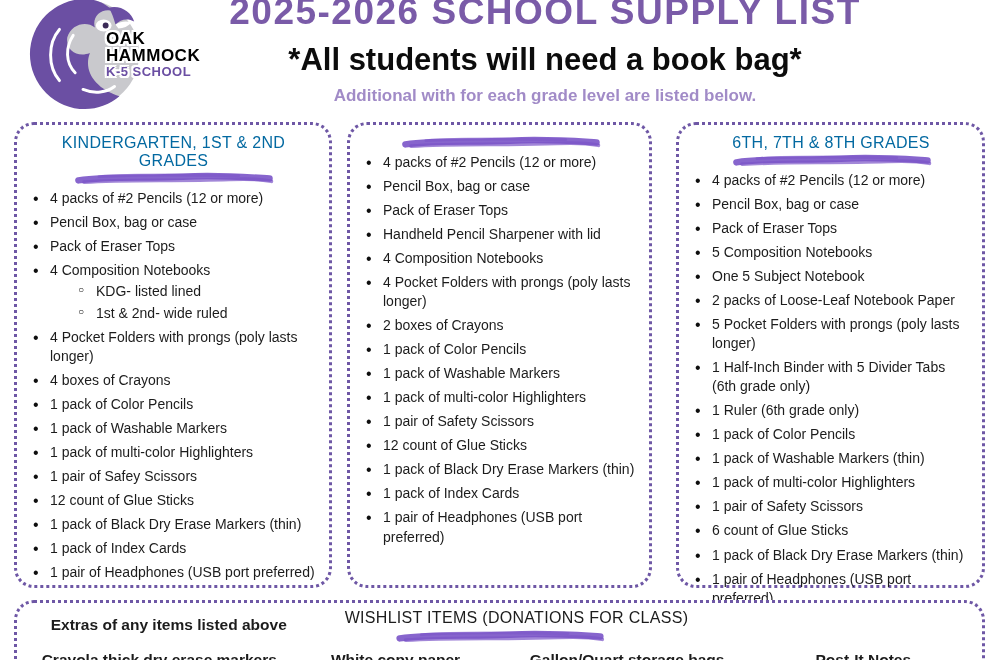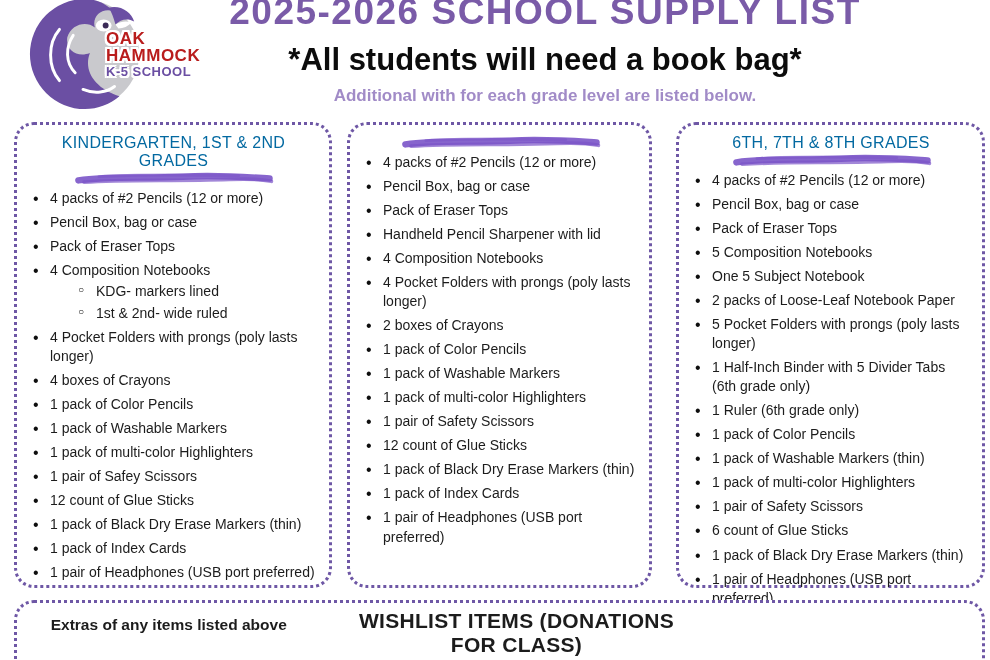--- a/index.html
+++ b/index.html
@@ -15,21 +15,21 @@
   html,body{background:#ffffff;}
   body{font-family:"Liberation Sans",sans-serif;color:var(--ink);}
   .page{position:relative;width:990px;height:660px;overflow:hidden;background:#fff;}
 
   
   .top{position:absolute;left:0;top:0;width:990px;height:120px;}
   .logo{position:absolute;left:26px;top:-4px;width:210px;height:120px;}
   .logo svg.eagle{position:absolute;left:0;top:0;}
   .logo-text{position:absolute;left:80px;top:34px;line-height:1.02;white-space:nowrap;}
   .halo{ text-shadow:-2px -2px 0 #fff,2px -2px 0 #fff,-2px 2px 0 #fff,2px 2px 0 #fff,0 2px 0 #fff,2px 0 0 #fff,0 -2px 0 #fff,-2px 0 0 #fff; }
-  .logo-l1,.logo-l2{font-weight:900;font-size:17px;letter-spacing:.5px;color:#b91c1c;}
+  .logo-l1,.logo-l2{font-weight:900;font-size:17px;letter-spacing:.5px;color:#000000;}
   .logo-l3{font-weight:900;font-size:13px;letter-spacing:.5px;color:var(--logo-purple);}
 
   .titles{position:absolute;left:110px;top:0;width:870px;text-align:center;}
   .page-title{margin-top:-9px;font-size:37px;font-weight:800;letter-spacing:1.5px;color:var(--purple);}
   .page-subtitle{margin-top:9px;font-size:31px;font-weight:700;color:#0c0c0c;}
   .page-note{margin-top:8px;font-size:17px;font-weight:600;color:var(--note);}
 
   
   .grade-box{position:absolute;top:122px;height:466px;border:3px dotted var(--border);
     border-radius:20px;padding:9px 11px 0 12px;background:#fff;}
@@ -46,21 +46,21 @@
   ul.sub{list-style:none;margin:2px 0 0 0;}
   ul.sub>li{position:relative;padding-left:24px;margin:2px 0 4px 22px;font-size:14px;line-height:1.3;}
   ul.sub>li::before{content:"\25CB";position:absolute;left:6px;top:1px;font-size:10px;color:#0e0e0e;}
 
   
   .wishlist{position:absolute;left:14px;top:600px;width:971px;height:110px;
     border:3px dotted var(--border);border-radius:20px;background:#fff;padding:6px 10px 0 10px;}
   .w-row1{display:grid;grid-template-columns:30% 40% 30%;align-items:start;}
   .w-cell{font-size:15.5px;font-weight:600;text-align:center;padding-top:7px;}
   .w-center{text-align:center;}
-  .w-header{font-size:21px;font-weight:700;letter-spacing:.3px;margin-left:34px;}
+  .w-header{font-size:16px;font-weight:400;letter-spacing:.3px;margin-left:34px;}
   .w-scribble{display:block;width:215px;height:13px;margin:3px auto 0 auto;}
   .w-scribble svg{display:block;width:100%;height:100%;}
   .w-row2{display:grid;grid-template-columns:28% 22% 27% 23%;margin-top:8px;}
   .w-row2 .w-cell{padding-top:0;}
 </style>
 </head>
 <body>
 
 <div class="page">
 
@@ -102,21 +102,21 @@
             <path d="M8,9 C40,4 80,7 120,5 C160,3 196,6 213,7" fill="none" stroke="#7a54c8" stroke-width="7" stroke-linecap="round" opacity="0.9"></path>
             <path d="M14,11 C60,8 110,10 170,8 C190,7 205,8 215,10" fill="none" stroke="#7a54c8" stroke-width="4" stroke-linecap="round" opacity="0.7"></path>
             <path d="M30,5 C70,2 120,3 180,4" fill="none" stroke="#7a54c8" stroke-width="3" stroke-linecap="round" opacity="0.55"></path>
           </svg>
         </span>
         <ul class="supply">
           <li>4 packs of #2 Pencils (12 or more)</li>
           <li>Pencil Box, bag or case</li>
           <li>Pack of Eraser Tops</li>
           <li>4 Composition Notebooks<ul class="sub">
-              <li>KDG- markers lined</li>
+              <li>KDG- listed lined</li>
               <li>1st &amp; 2nd- wide ruled</li>
             </ul></li>
           <li>4 Pocket Folders with prongs (poly lasts longer)</li>
           <li>4 boxes of Crayons</li>
           <li>1 pack of Color Pencils</li>
           <li>1 pack of Washable Markers</li>
           <li>1 pack of multi-color Highlighters</li>
           <li>1 pair of Safey Scissors</li>
           <li>12 count of Glue Sticks</li>
           <li>1 pack of Black Dry Erase Markers (thin)</li>

